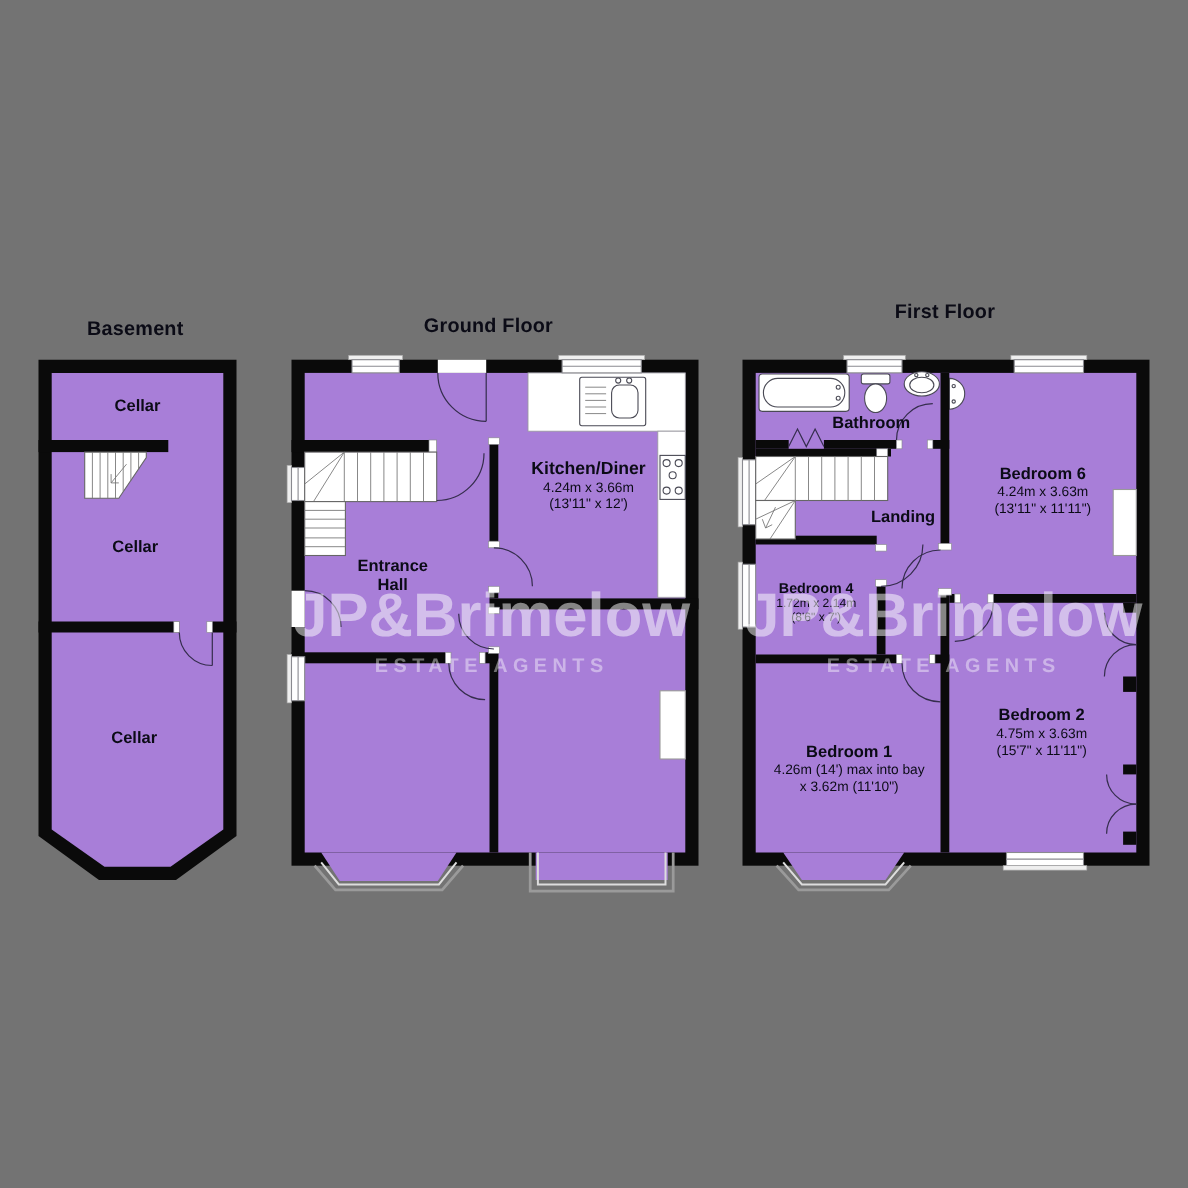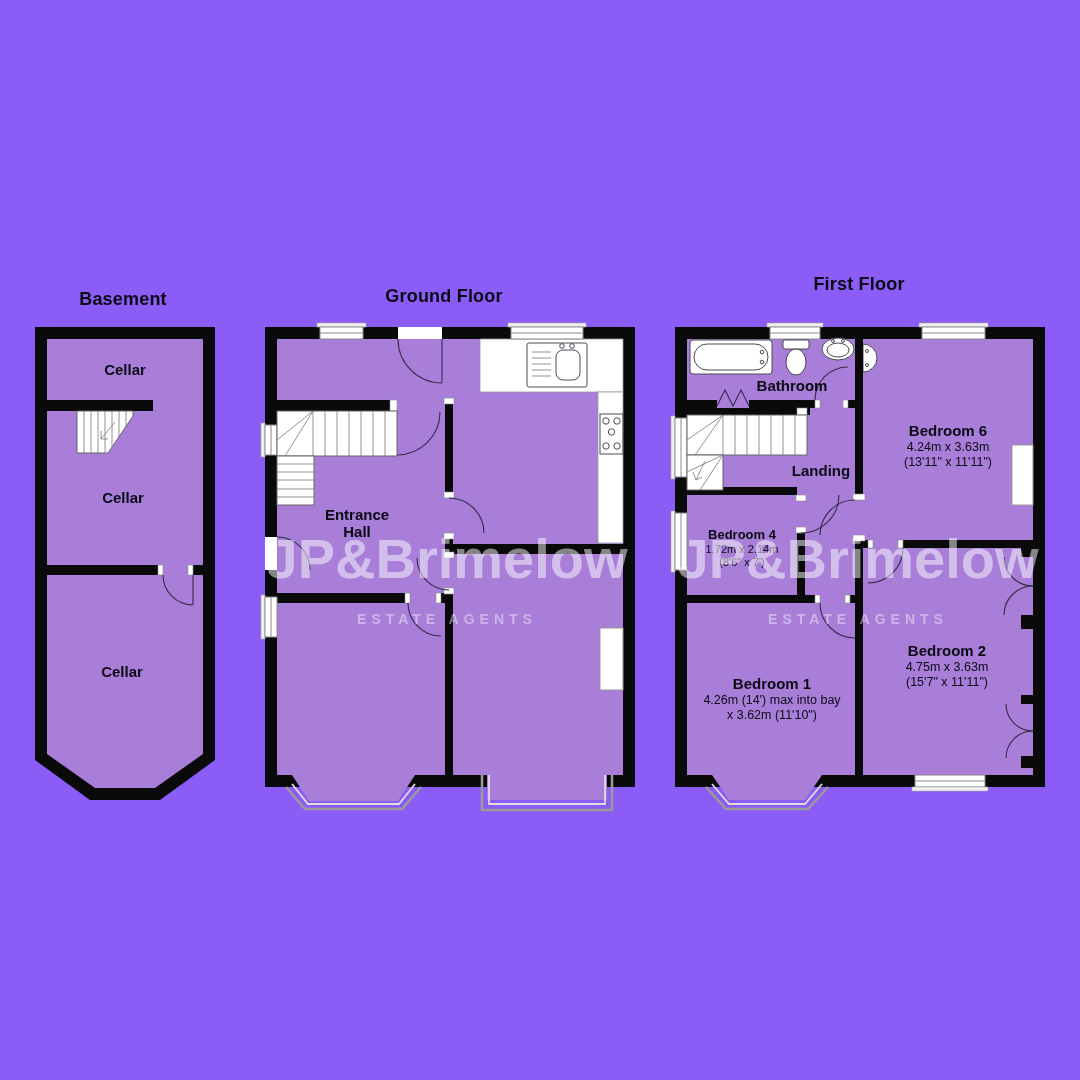--- a/index.html
+++ b/index.html
@@ -1,17 +1,17 @@
 <!DOCTYPE html>
 <html style="--room-fill: #a87ed8; --wall: #0a0a0a; --watermark-text: #ffffff;"><head>
 <meta charset="utf-8">
 <style>
   html,body{margin:0;padding:0;background:#fff;}
   body{font-family:"Liberation Sans", sans-serif;}
-  .canvas{position:relative;width:1080px;height:1080px;background:#8b5cf6;overflow:hidden;}
+  .canvas{position:relative;width:1080px;height:1080px;background:#737373;overflow:hidden;}
   .canvas svg{position:absolute;left:0;top:0;}
   
   .w   {fill:var(--wall,#0a0a0a);}
   .rm  {fill:var(--room-fill,#a87ed8);}
   .cnt {fill:#ffffff;stroke:#9a9aa0;stroke-width:0.8;}
   .fx  {fill:#ffffff;stroke:#4a4a55;stroke-width:1;}
   .fxl {fill:none;stroke:#4a4a55;stroke-width:1;}
   .win {fill:#ffffff;stroke:#8a8a90;stroke-width:1;}
   .wl  {fill:none;stroke:#8a8a90;stroke-width:1;}
   .sill{fill:#efefef;stroke:#aaaaaa;stroke-width:0.6;}
@@ -28,21 +28,21 @@
   .title{font-size:18px;font-weight:bold;transform:translate(-50%,-50%);letter-spacing:0.2px;}
   .single{font-size:15px;font-weight:bold;transform:translate(-50%,-50%);}
   .block{transform:translateX(-50%);}
   .rname{display:block;font-size:15px;font-weight:bold;line-height:1.12;white-space:normal;margin:0 auto;}
   .rname.big{font-size:16px;}
   .rdim{display:block;font-size:12.5px;line-height:1.22;font-weight:normal;}
   .small .rname{font-size:13px;}
   .small .rdim{font-size:11px;line-height:1.2;}
   .wm{position:absolute;transform:translateX(-50%);text-align:center;pointer-events:none;}
   .wm .l1{display:block;font-size:56px;font-weight:bold;line-height:1;color:var(--watermark-text,#ffffff);opacity:0.5;}
-  .wm .l2{display:block;font-size:14px;font-weight:bold;letter-spacing:5px;margin-top:24px;color:var(--watermark-text,#ffffff);opacity:0.42;}
+  .wm .l2{display:block;font-size:18px;font-weight:bold;letter-spacing:5px;margin-top:8px;color:var(--watermark-text,#ffffff);opacity:0.42;}
 </style>
 </head>
 <body>
 
 <div class="canvas">
 
 <svg width="1080" height="1080" viewBox="0 0 1080 1080">
 
   <g>
     <path class="w" d="M35,327 H215 V760 L160,800 H90 L35,760 Z"></path>
@@ -278,20 +278,25 @@
 <div class="layer">
 
   <div class="label title" style="left:123px;top:299px">Basement</div>
   <div class="label title" style="left:444px;top:296px">Ground Floor</div>
   <div class="label title" style="left:859px;top:284px">First Floor</div>
 
   <div class="label single" style="left:125px;top:369px">Cellar</div>
   <div class="label single" style="left:123px;top:497px">Cellar</div>
   <div class="label single" style="left:122px;top:671px">Cellar</div>
 
+  <div class="label block" style="left:535px;top:418px">
+    <span class="rname big">Kitchen/Diner</span>
+    <span class="rdim">4.24m x 3.66m</span>
+    <span class="rdim">(13'11" x 12')</span>
+  </div>
 
   <div class="label block" style="left:357px;top:507px">
     <span class="rname" style="max-width:90px">Entrance Hall</span>
   </div>
 
 
 
   <div class="label single" style="left:792px;top:385px">Bathroom</div>
 
   <div class="label block" style="left:948px;top:423px">

